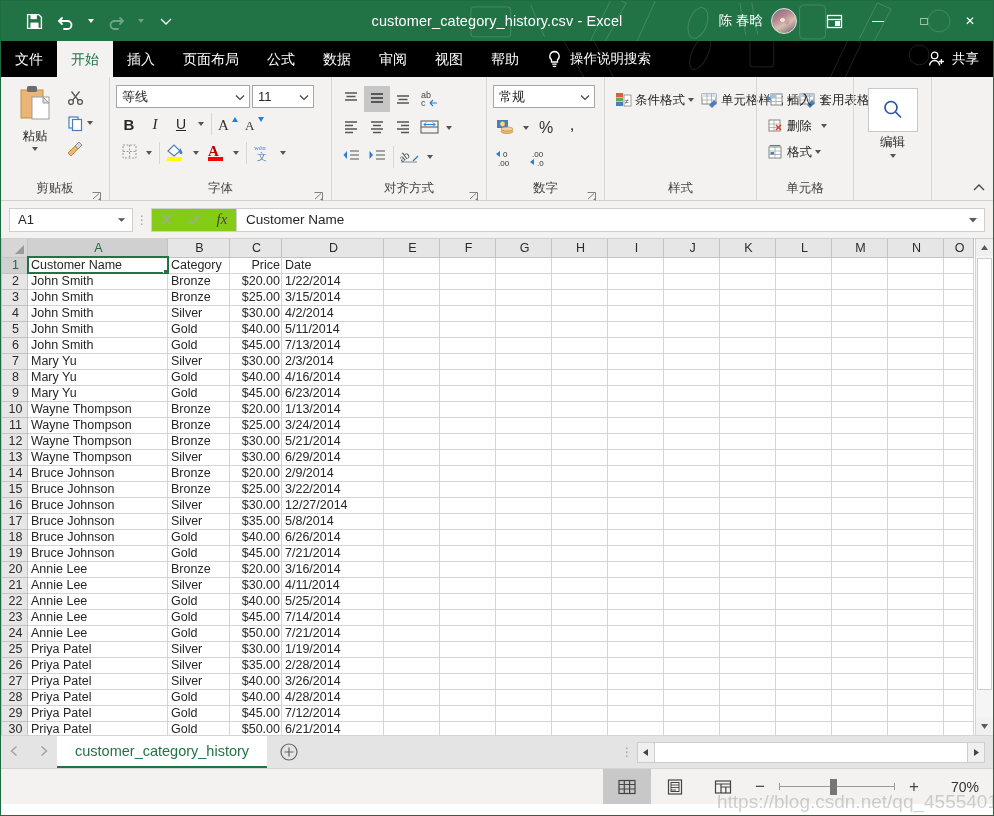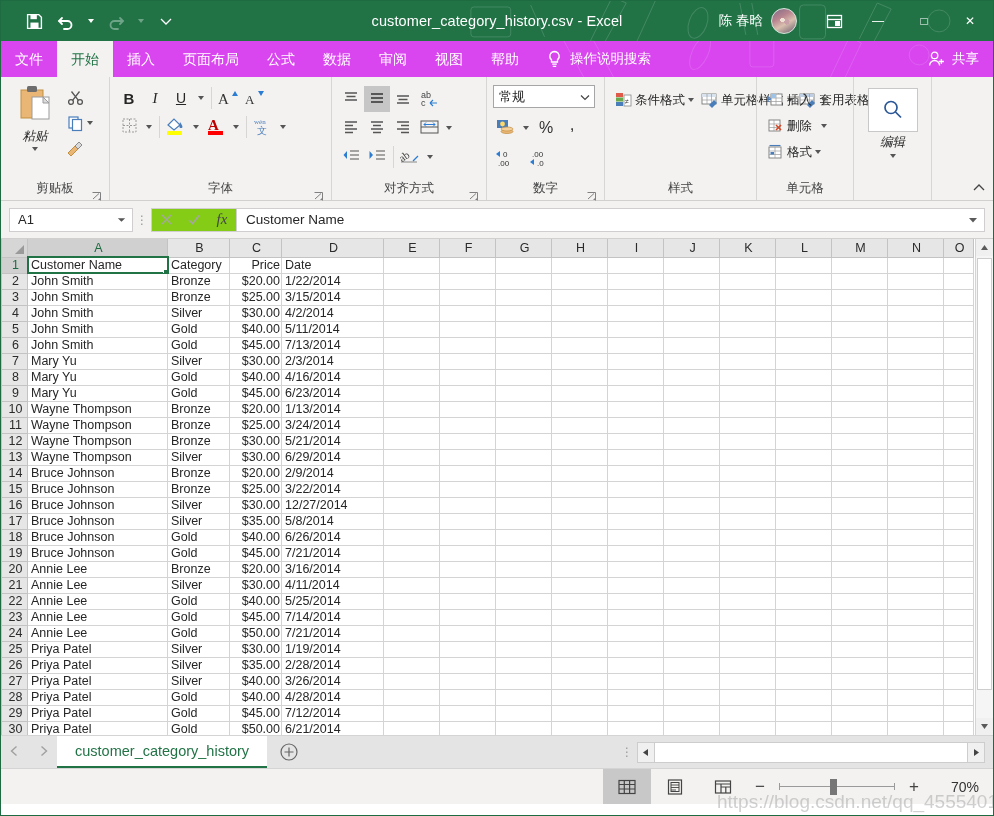--- a/index.html
+++ b/index.html
@@ -97,21 +97,21 @@
   .wbtn {
     width: 46px; height: 40px;
     display: flex; align-items: center; justify-content: center;
     color: #ffffff;
   }
 
   
   .tabsrow {
     position: relative;
     height: 36px;
-    background: #d946ef;
+    background: #000000;
     display: flex; 
     overflow: hidden;
   }
   .tabsrow-deco {
     position:absolute; top:0; right:0; bottom:0; left: 500px;
     pointer-events:none; opacity:.28;
   }
   .tab {
     height: 36px; line-height: 36px;
     padding: 0 14px;
@@ -165,21 +165,20 @@
   .dlauncher {
     position: absolute; right: 2px; bottom: 2px;
     width: 9px; height: 9px;
     color: #808080;
   }
   .bigbtn {
     width: 56px;
     display: flex; flex-direction: column; align-items: center;
     justify-content: flex-start;
     padding-top: 2px;
-    font-style: italic;
   }
   .bigbtn .lbl { font-size: 12.5px; color: #262626; margin-top: 2px; }
   .smallbtn {
     height: 26px;
     display: flex; align-items: center; gap: 3px;
     padding: 0 3px;
     font-size: 12.5px; color: #262626;
     white-space: nowrap;
   }
   .icon-sq { width: 18px; height: 18px; display:flex; align-items:center; justify-content:center; }
@@ -564,20 +563,38 @@
             <path d="M0.5 0.5 H8.5 V8.5"></path>
               <path d="M1 7 L7 1.5"></path>
               <path d="M6.5 7.5 L8 7.5 L8 6"></path>
           </svg>
         </span>
       </div>
     </div>
 
     <div class="rgroup" style="width:222px">
       <div class="rgroup-body" style="flex-direction:column">
+        <div style="display:flex;gap:2px;margin-top:3px">
+          <div class="combo" style="width:134px">
+            <span class="txt">等线</span>
+            <span class="chev">
+              <svg width="12" height="12" viewBox="0 0 12 12" fill="none" stroke="currentColor" stroke-width="1.2">
+                  <path d="M2 4.5 L6 8.5 L10 4.5"></path>
+                </svg>
+            </span>
+          </div>
+          <div class="combo" style="width:62px">
+            <span class="txt">11</span>
+            <span class="chev">
+              <svg width="12" height="12" viewBox="0 0 12 12" fill="none" stroke="currentColor" stroke-width="1.2">
+                  <path d="M2 4.5 L6 8.5 L10 4.5"></path>
+                </svg>
+            </span>
+          </div>
+        </div>
         <div style="display:flex;align-items:center;margin-top:3px">
           <div class="fmtbtn" style="font-weight:bold;font-size:15px">B</div>
           <div class="fmtbtn" style="font-style:italic;font-family:'Liberation Serif',serif;font-size:15px">I</div>
           <div class="fmtbtn" style="text-decoration:underline;font-size:14px">U</div>
           <div class="fmtbtn" style="width:14px">
               <span class="tri"></span>
             </div>
           <div class="sep-v"></div>
           <div class="fmtbtn">
             <svg width="22" height="20" viewBox="0 0 22 20">

